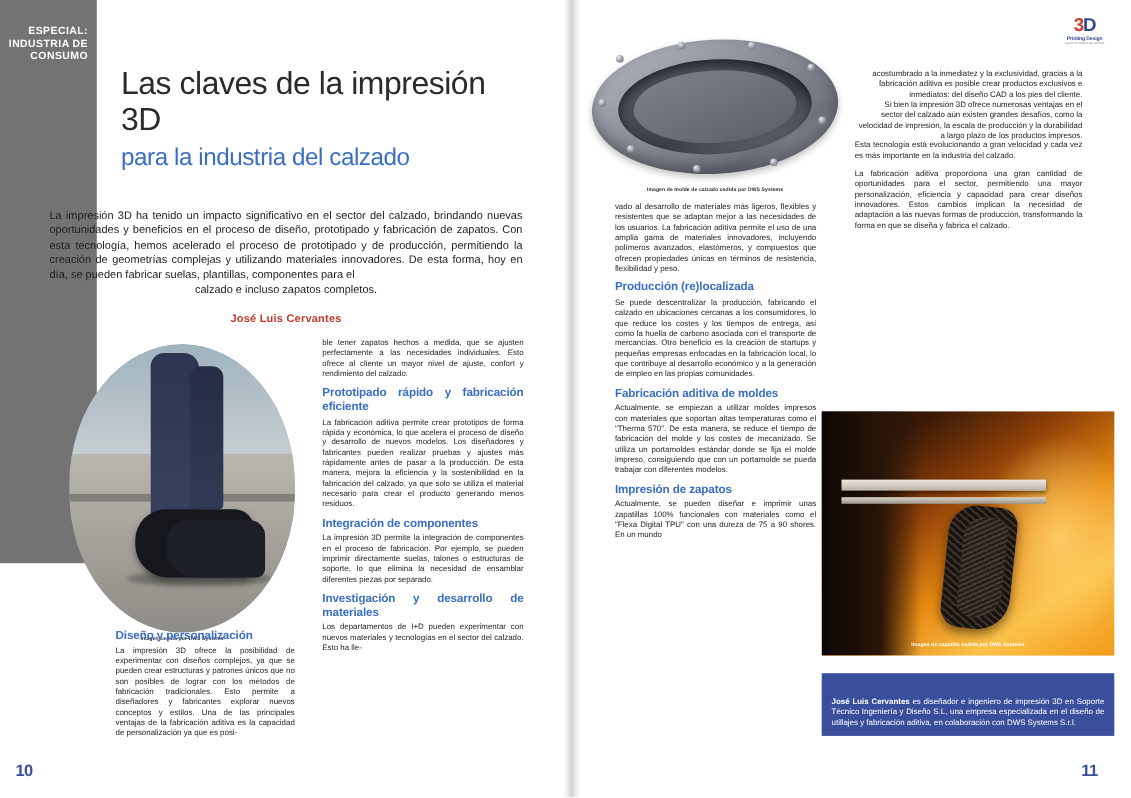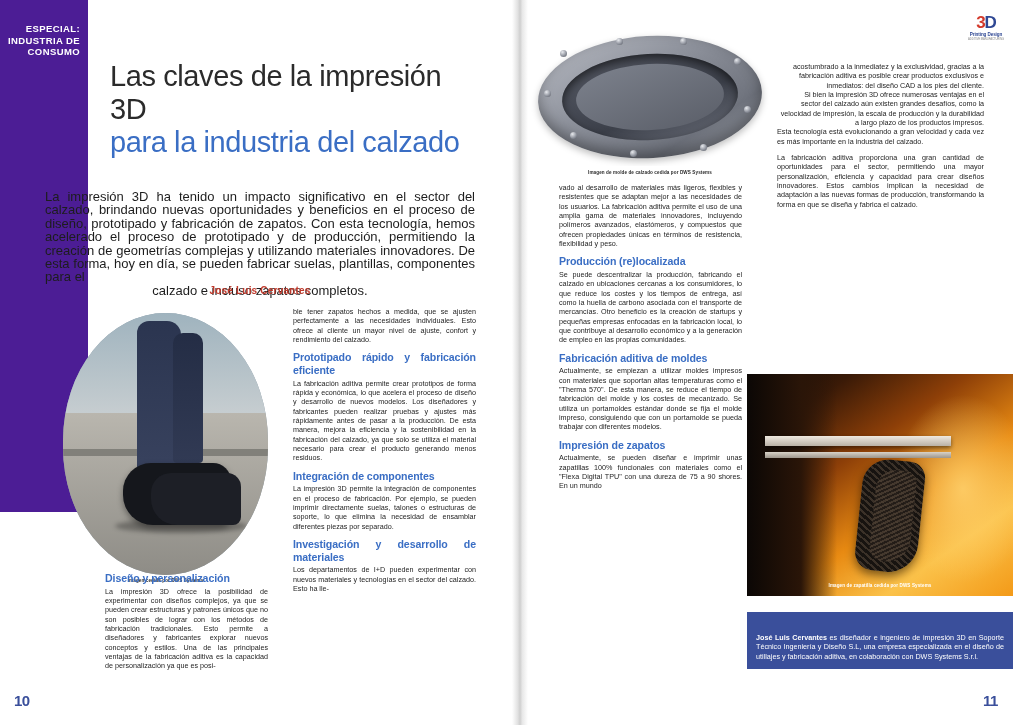--- a/index.html
+++ b/index.html
@@ -12,43 +12,43 @@
   .spread{position:absolute;inset:0;background:#fff;}
   
   .gutter{
     position:absolute;left:512px;top:0;width:16px;height:725px;
     background:linear-gradient(to right,#ffffff 0%,#e2e2e2 35%,#cfcfcf 50%,#e8e8e8 65%,#ffffff 100%);
     z-index:5;pointer-events:none;
   }
   
   .leftpage{position:absolute;left:0;top:0;width:514px;height:725px;background:#fff;}
   .blue-tab{
-    position:absolute;left:0;top:0;width:88px;height:512px;background:#4c1d95;
+    position:absolute;left:0;top:0;width:88px;height:512px;background:#737373;
   }
   .blue-tab .kicker{
     position:absolute;right:8px;top:23px;width:76px;
     color:#ffffff;font-weight:bold;font-size:9.5px;line-height:11.5px;
     text-align:right;letter-spacing:.4px;
   }
   .title-area{position:absolute;left:110px;top:52px;width:372px;}
   .overline{
     font-size:13.5px;color:#4a4a4a;font-weight:400;letter-spacing:.1px;
     font-family:"Liberation Sans", sans-serif;
   }
   .headline1{
     font-size:29px;color:#2b2b2b;font-weight:300;letter-spacing:-.4px;margin-top:8px;
     line-height:33px;
   }
   .headline2{
-    font-size:29px;color:#3a6ec4;font-weight:400;letter-spacing:-.4px;
+    font-size:22px;color:#3a6ec4;font-weight:400;letter-spacing:-.4px;
     line-height:33px;
   }
   .lede{
     position:absolute;left:45px;top:190px;width:430px;
-    font-size:13px;line-height:13.4px;color:#1d1d1d;text-align:justify;
+    font-size:10px;line-height:13.4px;color:#1d1d1d;text-align:justify;
   }
   .lede .last{display:block;text-align:center;}
   .byline{
     position:absolute;left:45px;top:285px;width:430px;text-align:center;
     color:#c0392b;font-weight:bold;font-size:10px;letter-spacing:.2px;
   }
   .photo-circle{
     position:absolute;left:63px;top:313px;width:205px;height:262px;
     border-radius:105px/131px;overflow:hidden;
     background:#8a9aa6;

